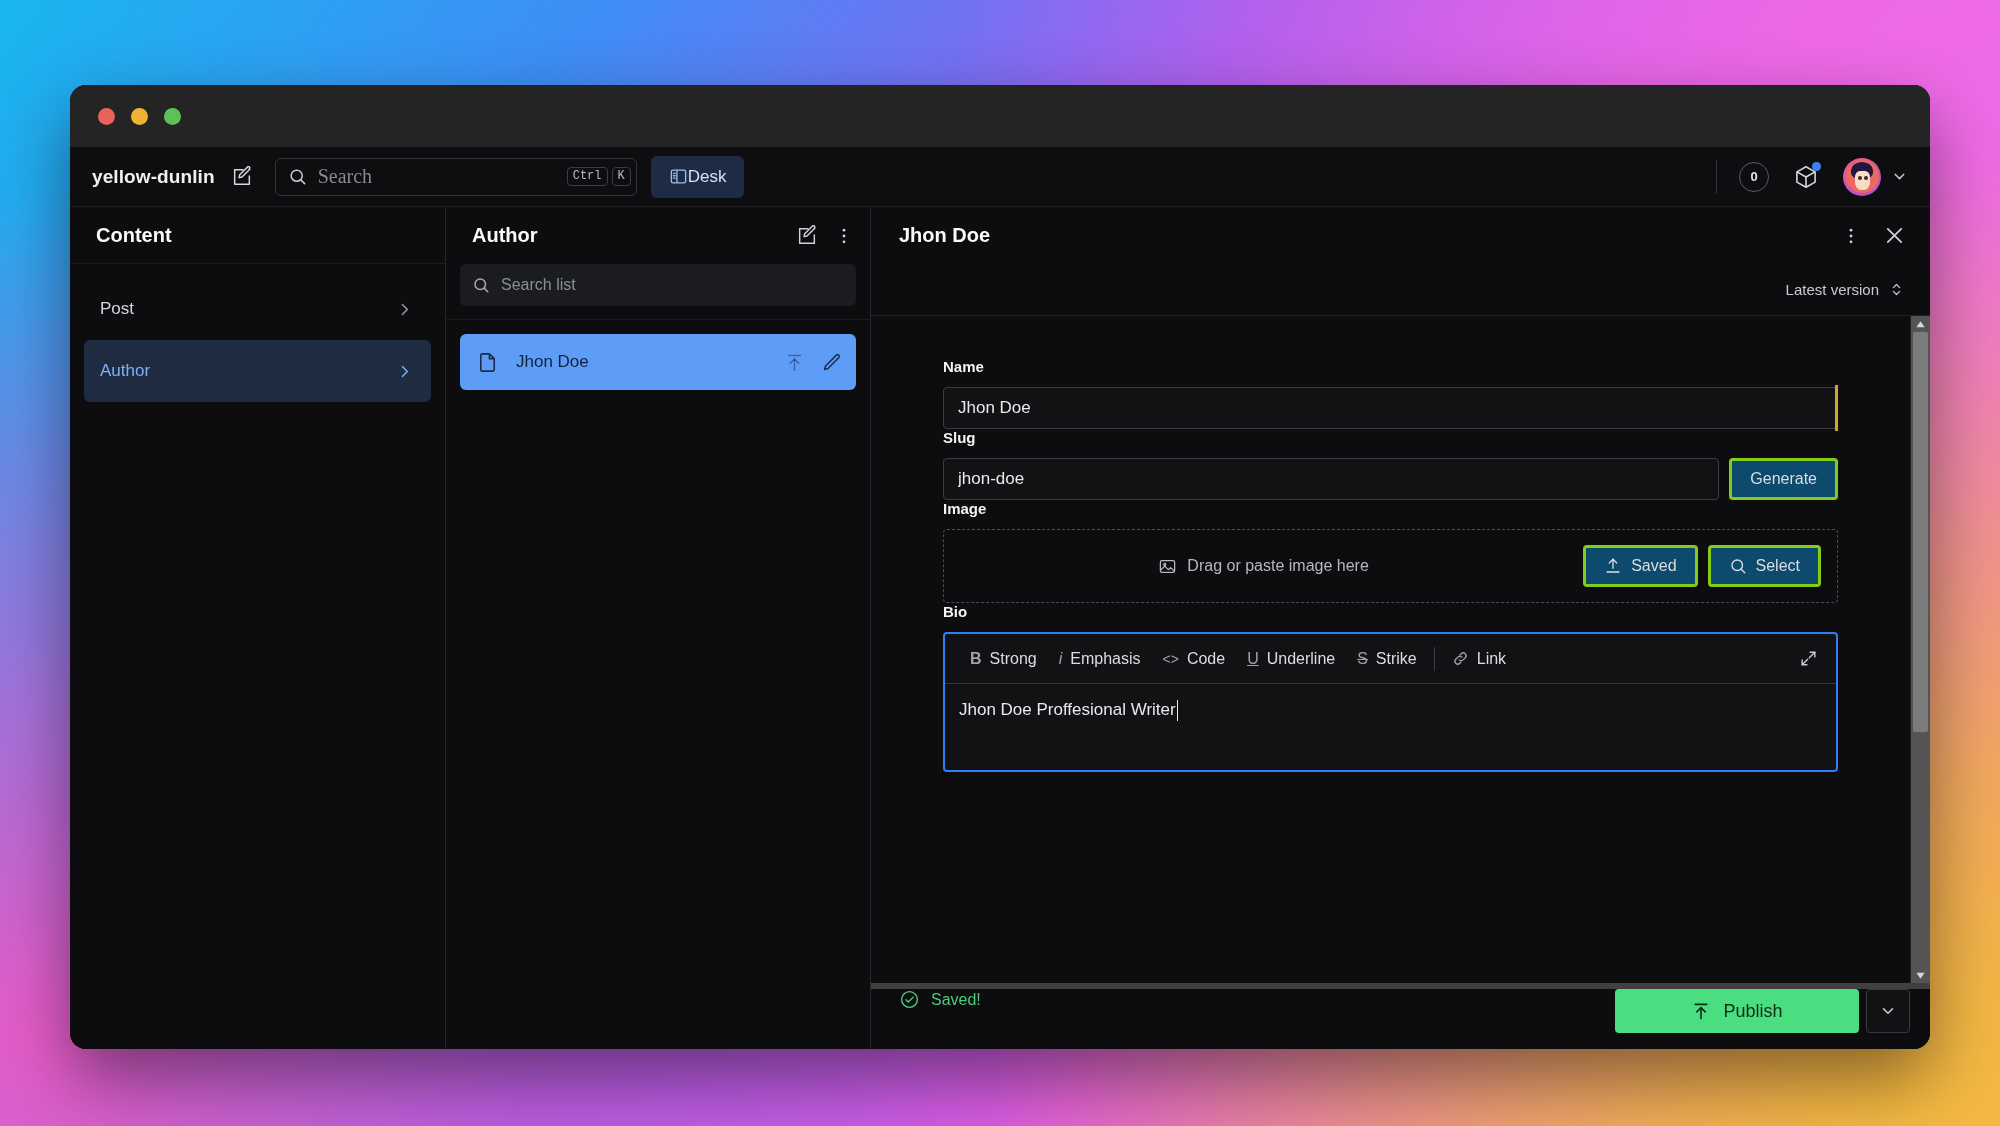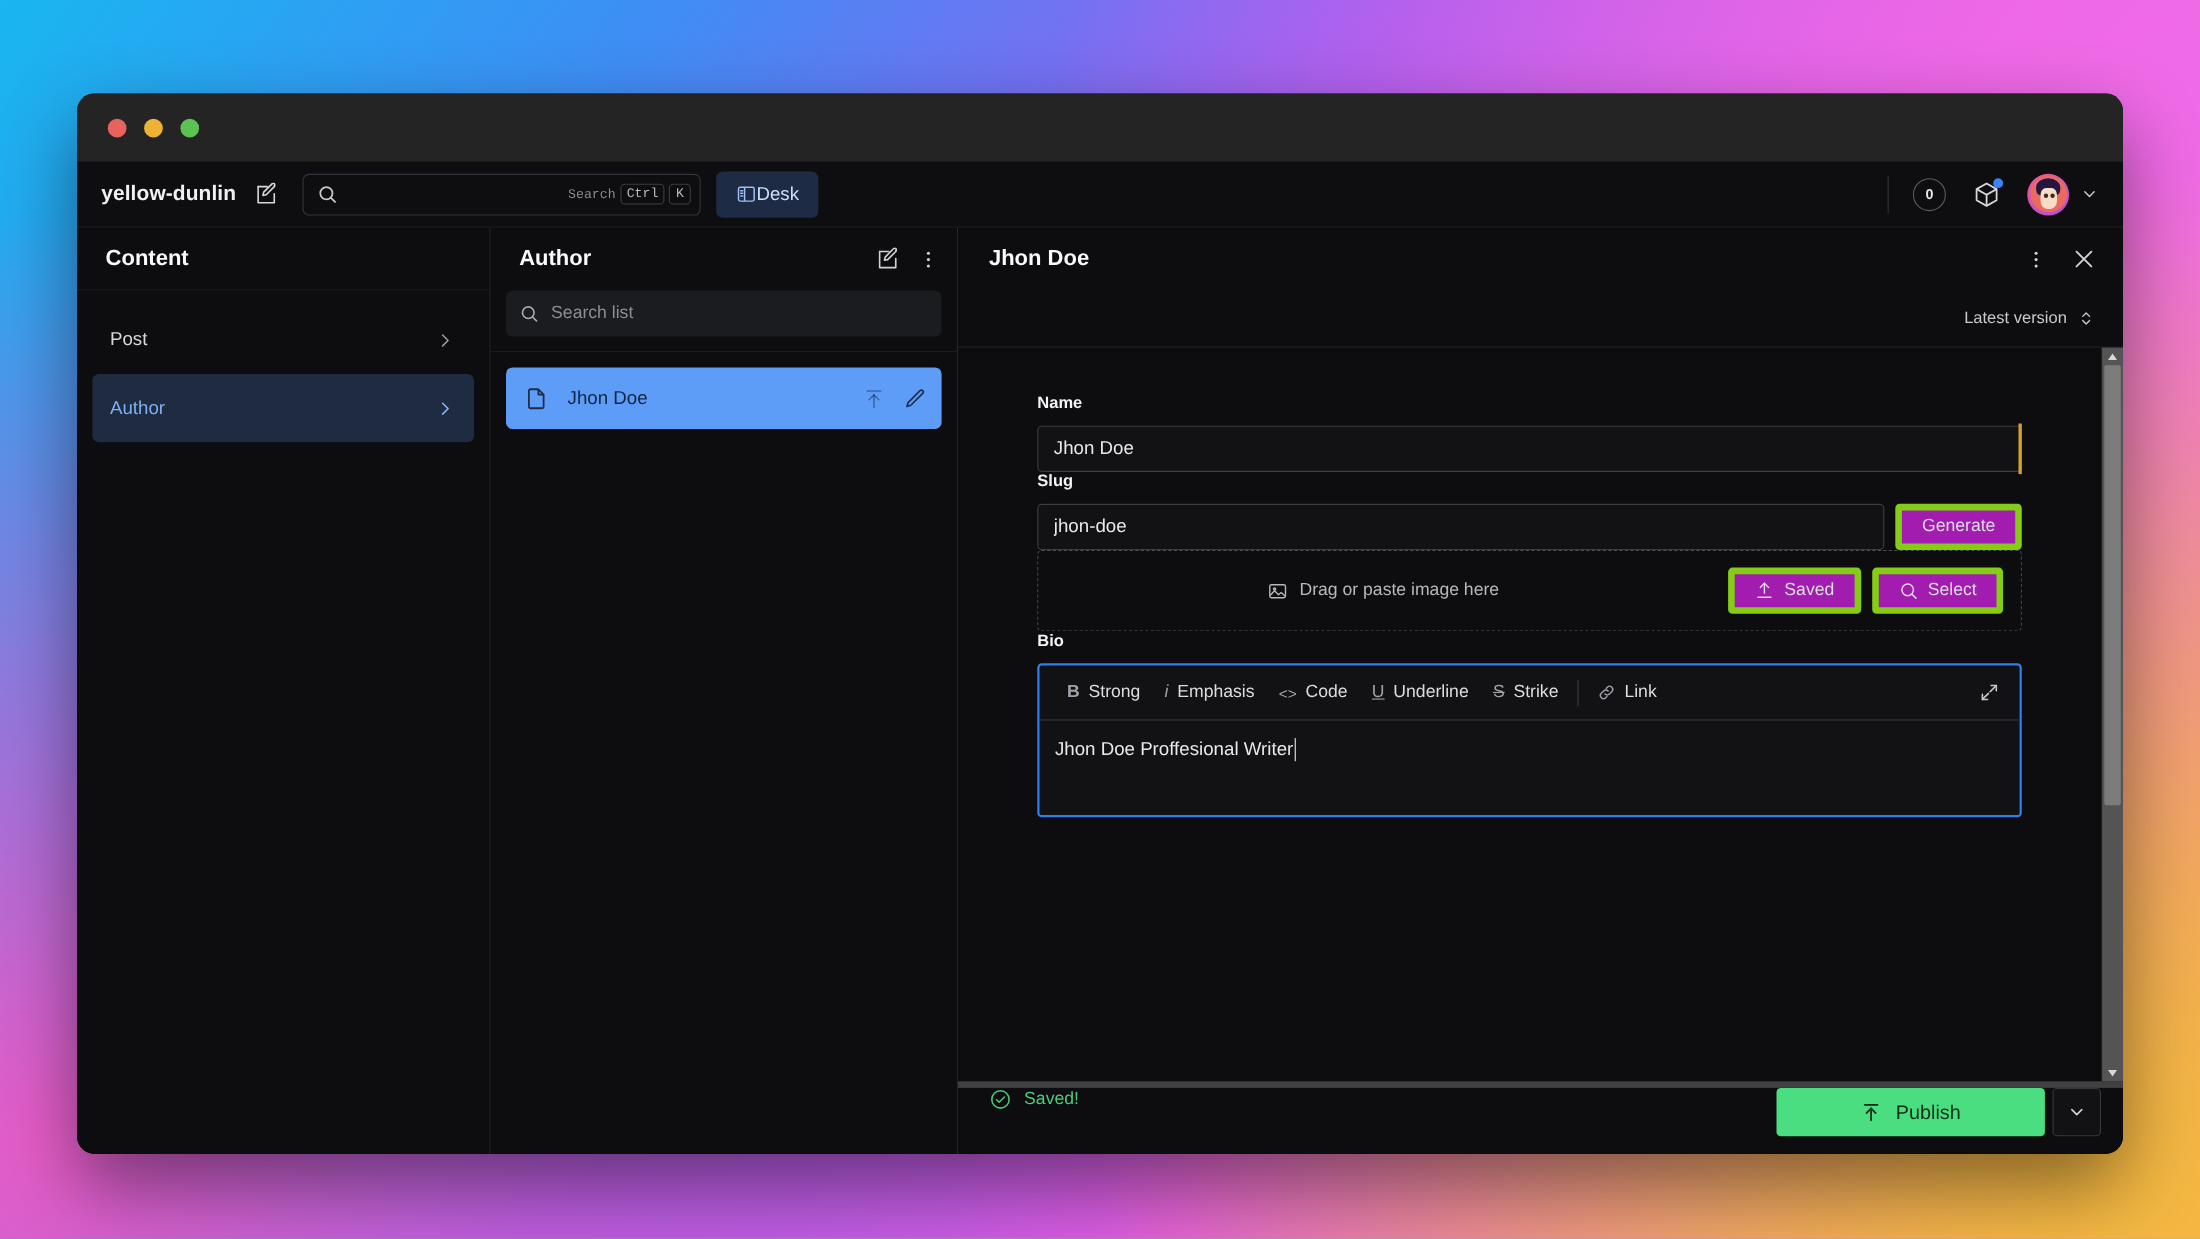--- a/index.html
+++ b/index.html
@@ -50,21 +50,21 @@
   #brand-edit { margin-left: 16px; display: flex; align-items: center; cursor: pointer; }
   #search-box {
     margin-left: 22px; width: 362px; height: 38px;
     border: 1px solid #32353c; border-radius: 6px;
     background: #0e0e10;
     display: flex; align-items: center; padding: 0 8px 0 12px;
   }
   #search-box .mag { flex: 0 0 auto; display: flex; }
   #search-input {
     flex: 1; border: none; outline: none; background: transparent;
-    color: #dcdde0; font-size: 12px; font-family: Liberation Mono, monospace; padding-left: 11px; text-align: right;
+    color: #dcdde0; font-size: 20px; font-family: Liberation Serif, serif; padding-left: 11px;
   }
   #search-input::placeholder { color: #878a91; }
   .kbd {
     border: 1px solid #3a3d45; border-radius: 4px;
     color: #b9bcc3; font-size: 12px; font-family: "Liberation Mono", monospace;
     padding: 2px 5px; line-height: 13px; margin-left: 4px;
   }
   #desk-tab {
     margin-left: 14px; height: 42px; border-radius: 6px;
     background: #1d2b44; color: #cfe0fb;
@@ -199,21 +199,21 @@
     padding: 0 14px; outline: none;
   }
   #name-field-wrap { position: relative; }
   #name-marker {
     position: absolute; right: 0px; top: -2px; bottom: -2px;
     width: 3px; background: #d6a32a;
   }
   .input-row { display: flex; gap: 10px; }
   .input-row .text-input { flex: 1; }
   .btn-outline {
-    height: 42px; background: #a21caf; border: 6px solid #84cc16;
+    height: 42px; background: #0c4a6e; border: 3px solid #84cc16;
     border-radius: 4px; color: #dcdde1; font-size: 16px;
     font-family: inherit; padding: 0 18px; cursor: pointer;
     display: flex; align-items: center; gap: 9px;
   }
   #drop-zone {
     border: 1px dashed #4a4d54; border-radius: 4px; height: 74px;
     display: flex; align-items: center; padding: 0 16px 0 0;
   }
   #drop-hint {
     flex: 1; display: flex; align-items: center; justify-content: center;
@@ -489,20 +489,21 @@
 
           <div class="field">
             <div class="field-label">Slug</div>
             <div class="input-row">
               <input class="text-input" type="text" value="jhon-doe" style="">
               <button class="btn-outline">Generate</button>
             </div>
           </div>
 
           <div class="field">
+            <div class="field-label">Image</div>
             <div id="drop-zone">
               <div id="drop-hint">
                 <span>
                   <svg class="ic" width="19" height="19" viewBox="0 0 24 24" fill="none" stroke="#b6b8be" stroke-width="1.6" stroke-linejoin="round">
                     <rect x="3" y="4.5" width="18" height="15" rx="2"></rect>
                     <circle cx="8.5" cy="9.5" r="1.3"></circle>
                     <path d="M3.5 16.5l5-5 4.5 4.5 3-2.5 4.5 4"></path>
                   </svg>
                 </span>
                 <span>Drag or paste image here</span>

